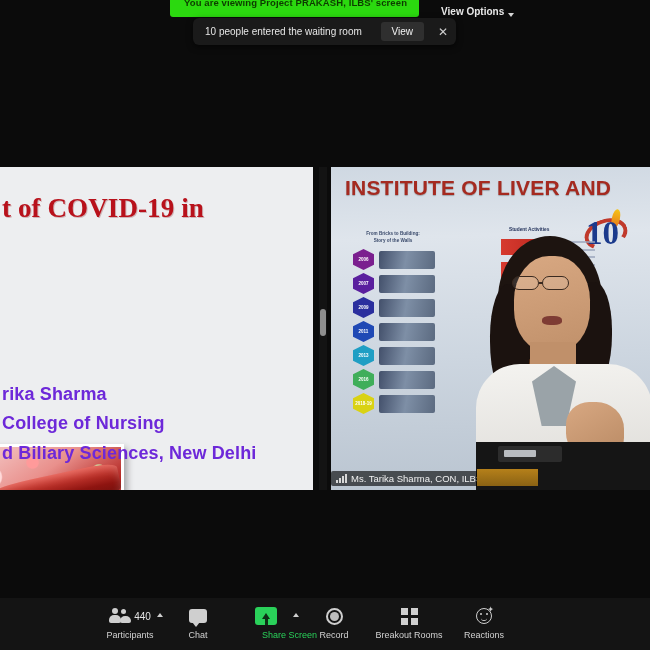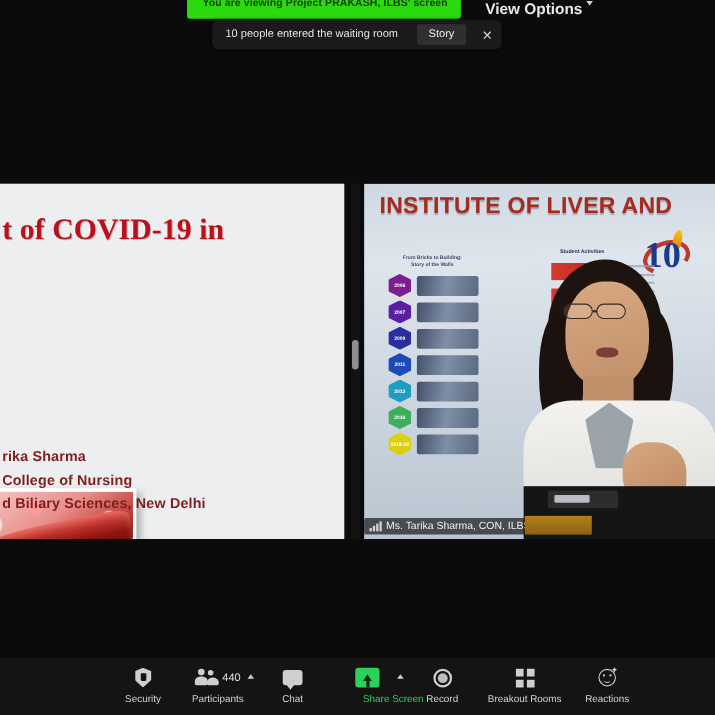--- a/index.html
+++ b/index.html
@@ -19,22 +19,22 @@
   .share-pill {
     background: #2bd90f; color: #0d3b00;
     font-size: 9.5px; font-weight: bold;
     display: flex; align-items: center;
     padding: 0 12px 12px 14px;
     border-radius: 0 0 3px 3px;
     letter-spacing: .1px;
     white-space: nowrap;
   }
   .view-options {
-    display: flex; align-items: flex-start; gap: 4px;
-    color: #e8e8e8; font-size: 14px; font-weight: bold;
+    display: flex; align-items: flex-end; gap: 4px;
+    color: #e8e8e8; font-size: 10px; font-weight: bold;
     padding: 0 12px 0 22px; white-space: nowrap;
   }
   .caret-down {
     width: 0; height: 0; border-left: 3.5px solid transparent;
     border-right: 3.5px solid transparent; border-top: 4px solid #d6d6d6;
     margin-top: 1px;
   }
 
   
   .toast {
@@ -87,21 +87,21 @@
   .vessel {
     position: absolute; left: 8%; top: 34%;
     width: 92%; height: 40%;
     background: linear-gradient(180deg,#e24a3f,#8e1410 60%,#6d0f0c);
     border-radius: 40% 18% 26% 50%;
     transform: rotate(-12deg);
     box-shadow: inset 0 4px 8px rgba(255,255,255,.22);
   }
   .slide-byline {
     position: absolute; left: 20px; bottom: 22px;
-    color: #7f1d1d; font-size: 13px; font-weight: bold;
+    color: #6d28d9; font-size: 18px; font-weight: bold;
     line-height: 1.63; letter-spacing: .15px;
   }
   .slide-scrollbar {
     position: absolute; left: 319px; top: 167px;
     width: 8px; height: 323px; background: #131313;
   }
   .slide-scroll-thumb {
     position: absolute; left: 320px; top: 309px;
     width: 6px; height: 27px; background: #8e8e8e; border-radius: 3px;
   }
@@ -360,21 +360,21 @@
   <div class="share-bar">
     <div class="share-pill">You are viewing Project PRAKASH, ILBS' screen</div>
     <div class="view-options">
       <span>View Options</span>
       <span class="caret-down"></span>
     </div>
   </div>
 
   <div class="toast">
     <div class="toast-msg">10 people entered the waiting room</div>
-    <button class="toast-view-btn">Story</button>
+    <button class="toast-view-btn">View</button>
     <div class="toast-close">✕</div>
   </div>
 
   <div class="slide-panel">
     <div class="slide-title">
       <div>t of COVID-19 in</div>
     </div>
     <div class="slide-photo">
         <div class="vessel"></div>
       </div>
@@ -482,26 +482,20 @@
           <i></i>
           <i></i>
         </span>
       <span class="txt">Ms. Tarika Sharma, CON, ILBS</span>
     </div>
     <div class="amber-block"></div>
   </div>
 
   <div class="toolbar">
 
-    <div class="tb-item">
-      <span class="tb-icon">
-          <span class="shield"></span>
-        </span>
-      <span class="tb-label">Security</span>
-    </div>
 
     <div class="tb-item">
       <span class="tb-icon">
         <span class="ppl">
             <i class="h1"></i>
             <i class="h2"></i>
             <i class="b1"></i>
             <i class="b2"></i>
           </span>
         <span class="pcount">440</span>

